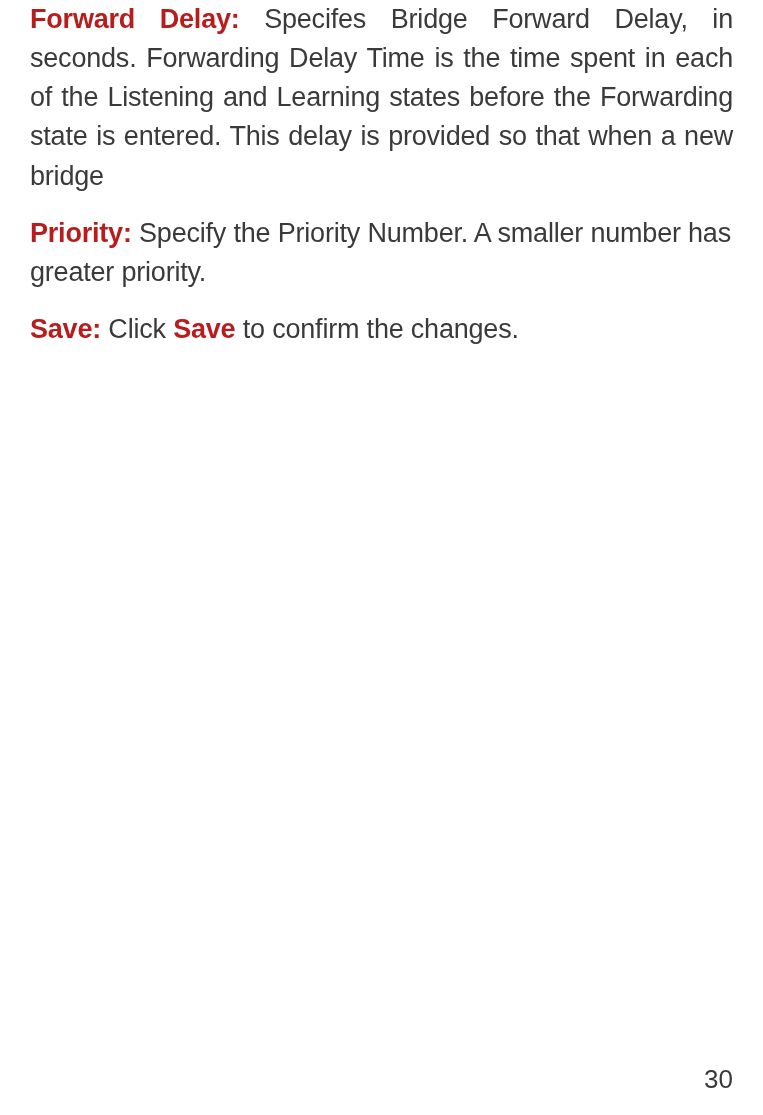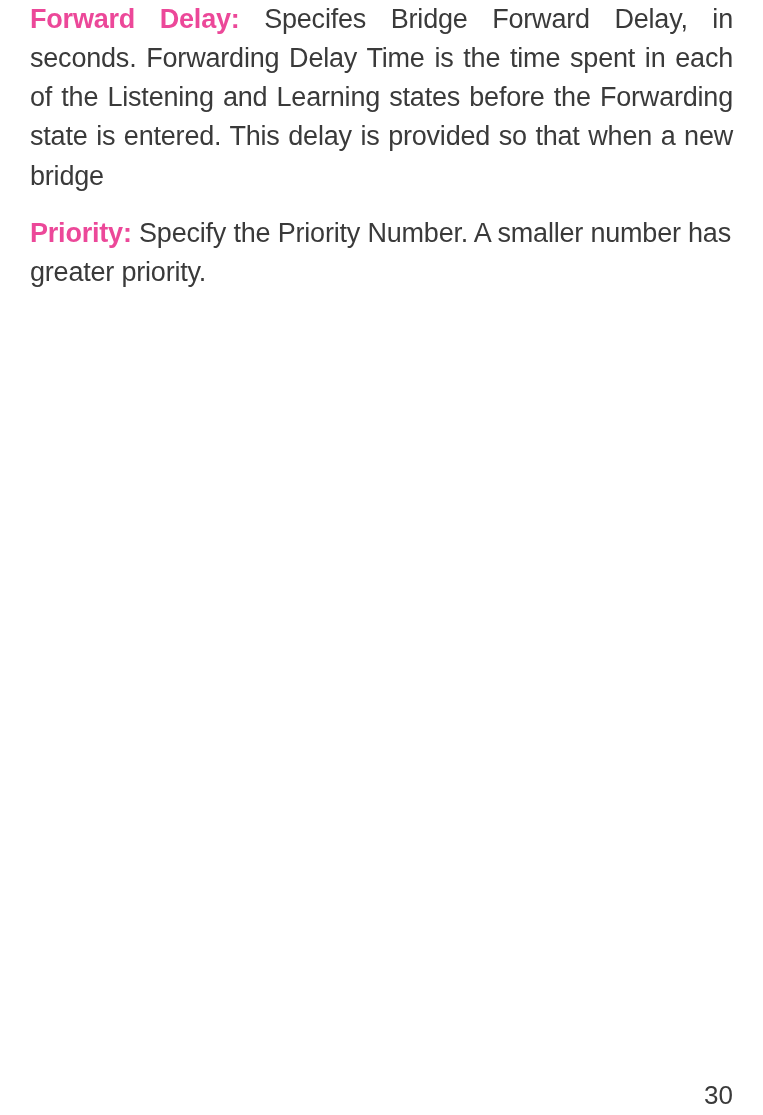--- a/index.html
+++ b/index.html
@@ -24,36 +24,39 @@
       line-height: 1.45;
       margin-bottom: 18px;
       color: #3a3a3a;
       letter-spacing: -0.2px;
     }
     p.justify {
       text-align: justify;
     }
     .bold {
       font-weight: 700;
-      color: #ec4899;
+      color: #b91c1c;
     }
     .page-number {
       position: absolute;
-      bottom: 4px;
+      bottom: 20px;
       right: 30px;
       font-size: 26px;
       color: #3a3a3a;
       margin-top: 24px;
     }
   </style>
 </head>
 <body>
 
 <div class="content">
   <p class="justify">
     <span class="bold">Forward Delay:</span><span> Specifes Bridge Forward Delay, in seconds. Forwarding Delay Time is the time spent in each of the Listening and Learning states before the Forwarding state is entered. This delay is provided so that when a new bridge</span>
   </p>
   <p>
     <span class="bold">Priority:</span><span> Specify the Priority Number. A smaller number has greater priority.</span>
   </p>
+  <p>
+    <span class="bold">Save:</span><span> Click </span><span class="bold">Save</span><span> to confirm the changes.</span>
+  </p>
 </div>
 
 <div class="page-number">30</div>
 
 </body></html>

